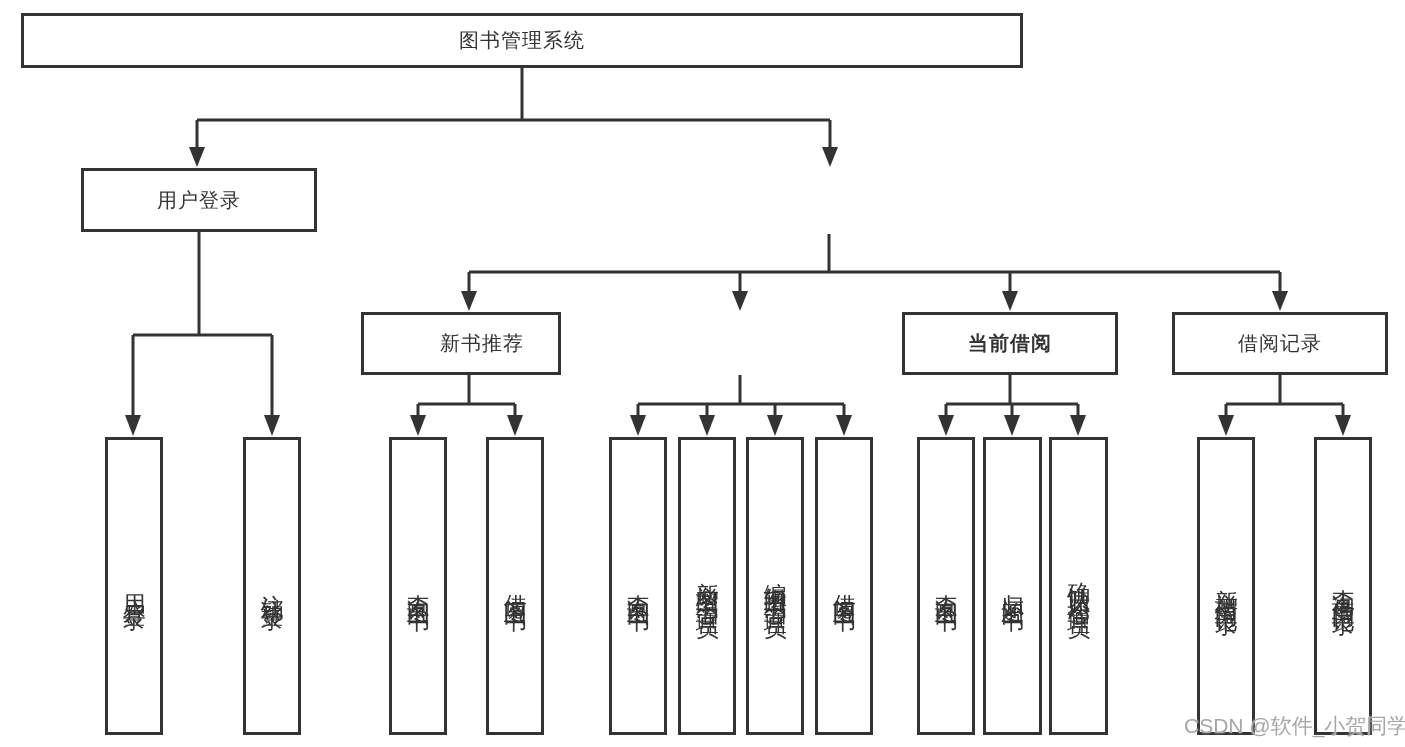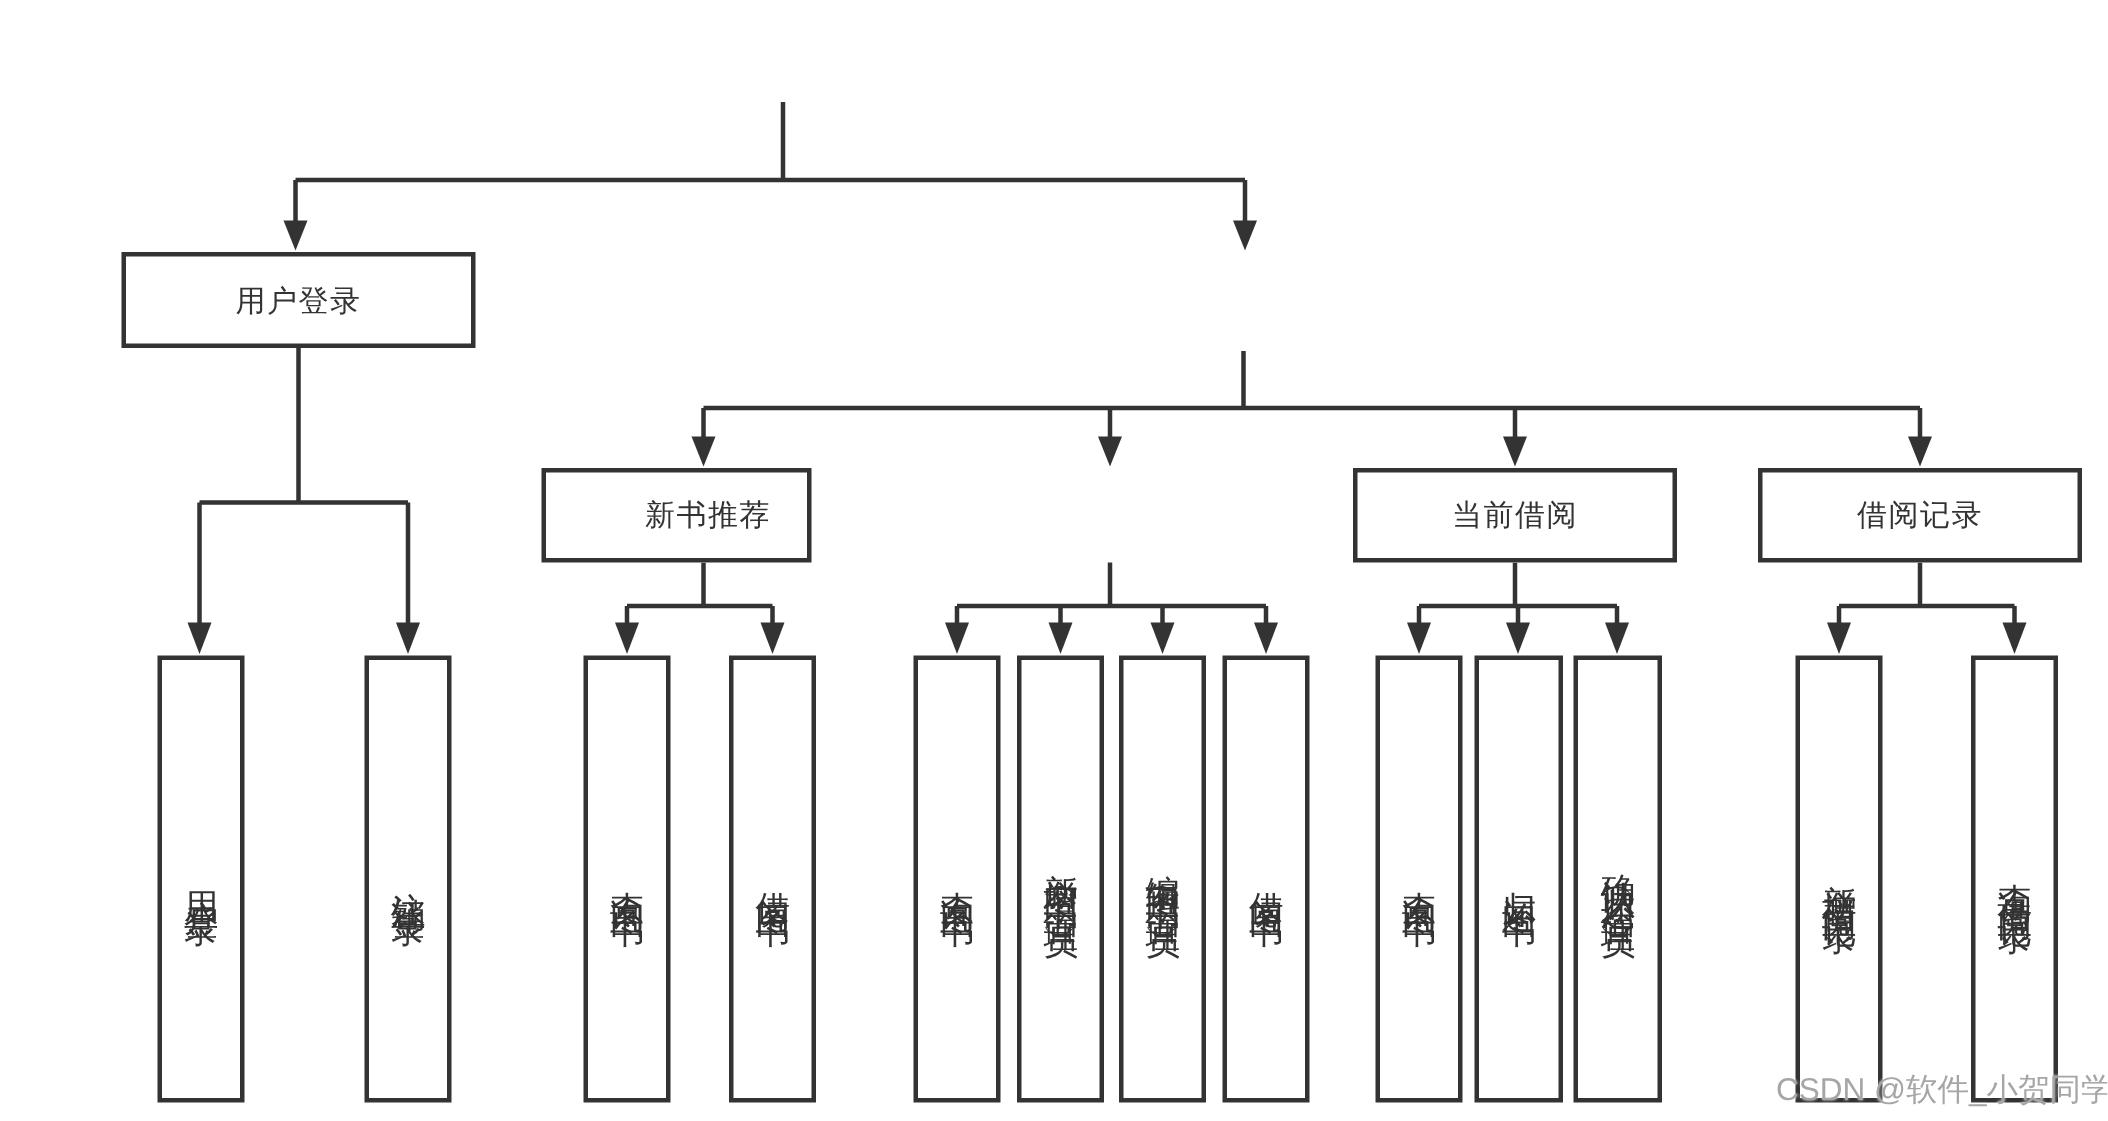--- a/index.html
+++ b/index.html
@@ -90,25 +90,26 @@
     <path d="M1010 375 V404 M946 404 H1078 M946 404 V416 M1012 404 V416 M1078 404 V416"></path>
     <polygon points="938,415 954,415 946,436"></polygon>
     <polygon points="1004,415 1020,415 1012,436"></polygon>
     <polygon points="1070,415 1086,415 1078,436"></polygon>
 
     <path d="M1280 375 V404 M1226 404 H1343 M1226 404 V416 M1343 404 V416"></path>
     <polygon points="1218,415 1234,415 1226,436"></polygon>
     <polygon points="1335,415 1351,415 1343,436"></polygon>
   </svg>
 
+  <div class="box h" style="left:21px; top:13px; width:1002px; height:55px;">图书管理系统</div>
 
   <div class="box h" style="left:81px; top:168px; width:236px; height:64px;">用户登录</div>
 
-  <div class="box h" style="left:361px; top:312px; width:180px; height:63px;padding-left:42px;">新书推荐</div>
-  <div class="box h" style="left:902px; top:312px; width:216px; height:63px;">当前借阅</div>
+  <div class="box h" style="left:361px; top:312px; width:200px; height:63px;padding-left:42px;">新书推荐</div>
+  <div class="box h" style="left:902px; top:312px; width:216px; height:63px;font-weight:bold;">当前借阅</div>
   <div class="box h" style="left:1172px; top:312px; width:216px; height:63px;">借阅记录</div>
 
   <div class="box v" style="left:105px; top:437px; width:58px; height:298px;">
     <span>用户登录</span>
   </div>
   <div class="box v" style="left:243px; top:437px; width:58px; height:298px;">
     <span>注销登录</span>
   </div>
 
   <div class="box v" style="left:389px; top:437px; width:58px; height:298px;">

